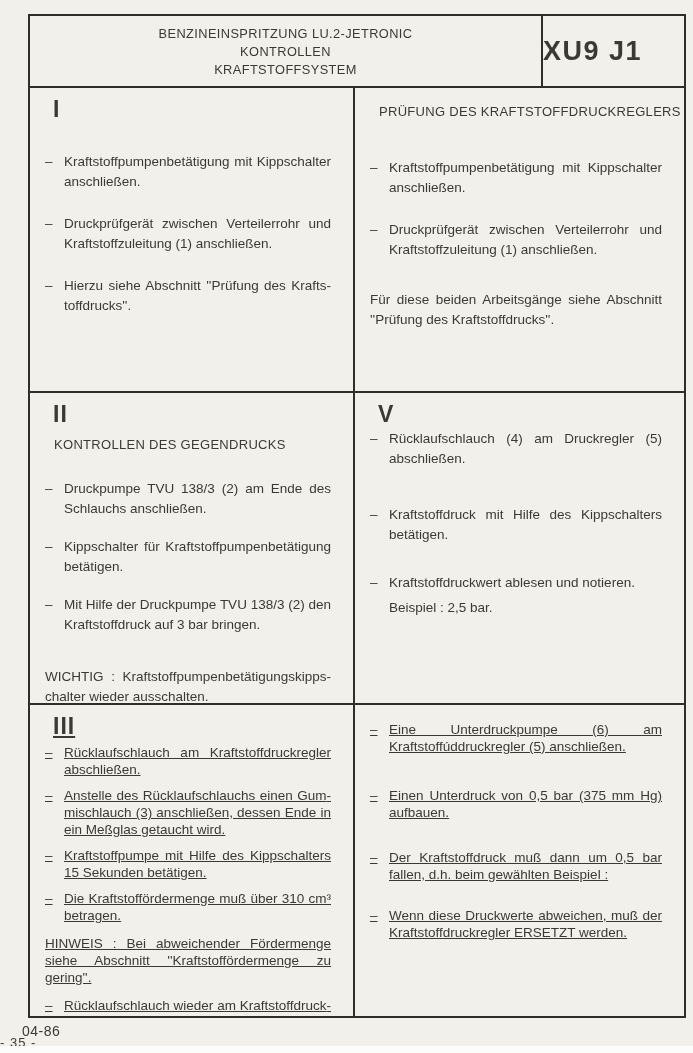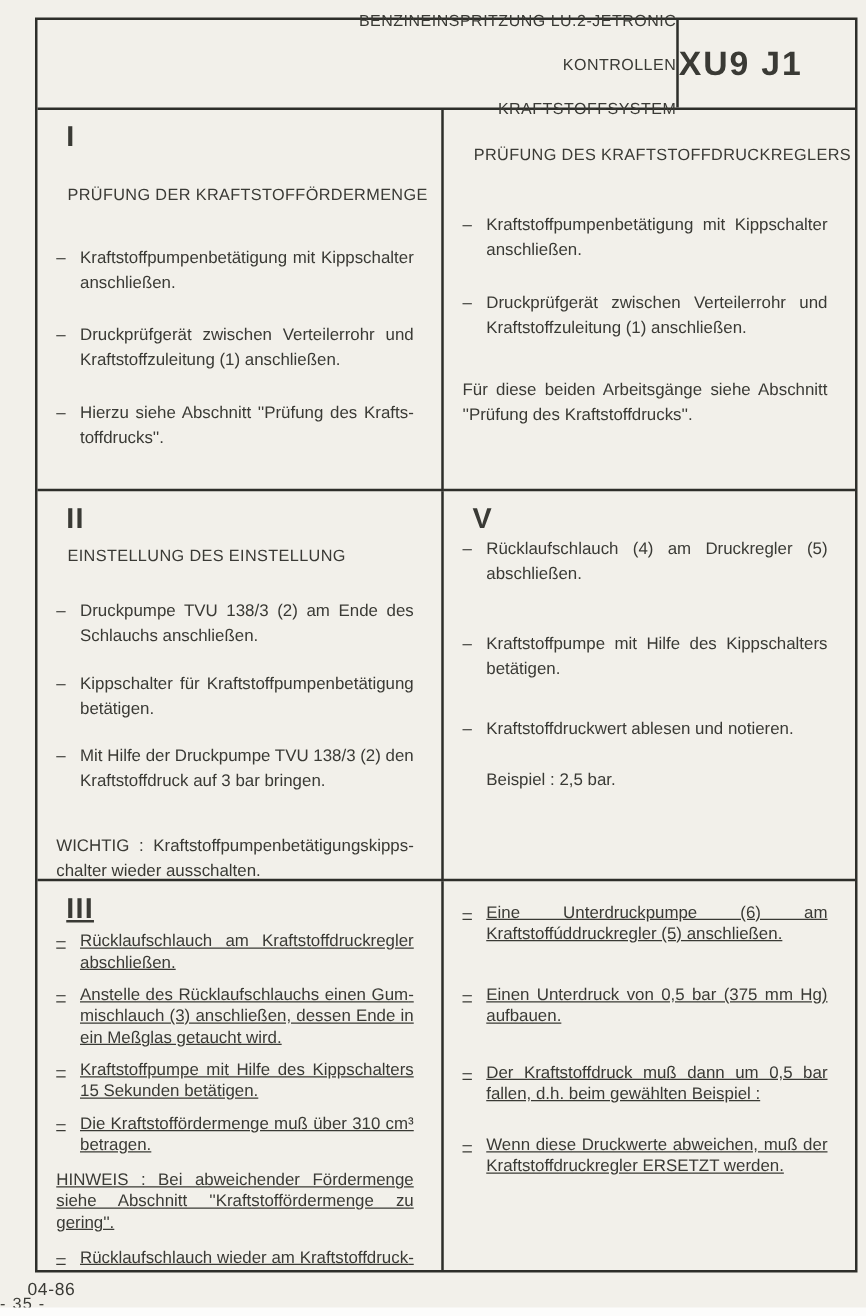--- a/index.html
+++ b/index.html
@@ -15,21 +15,21 @@
   .frame{
     position:absolute;left:28px;top:14px;width:658px;height:1004px;
     border:2px solid #2e2e2a;
     display:grid;
     grid-template-columns:325px 1fr;
     grid-template-rows:72px 305px 312px 1fr;
     box-sizing:border-box;
   }
   
   .hdr{grid-column:1/3;border-bottom:2px solid #2e2e2a;display:flex;}
-  .hdr-title{flex:1;display:flex;flex-direction:column;justify-content:center;align-items:flex-end;gap:18px;}
+  .hdr-title{flex:1;display:flex;flex-direction:column;justify-content:center;align-items:center;gap:1px;}
   .hdr-title div{font-size:12.8px;letter-spacing:0.4px;line-height:17px;}
   .hdr-model{width:141px;border-left:2px solid #2e2e2a;display:flex;align-items:center;justify-content:flex-start;}
   .hdr-model div{font-size:27px;font-weight:bold;letter-spacing:1.5px;}
   
   .cell{padding:6px 22px 0 15px;overflow:hidden;font-size:13.5px;line-height:20px;box-sizing:border-box;}
   .cell.leftcol{border-right:2px solid #2e2e2a;}
   .cell.rowline{border-bottom:2px solid #2e2e2a;}
   .cell.tight{line-height:17px;text-decoration:underline;}
   .numeral{font-size:23px;font-weight:bold;letter-spacing:1px;margin:2px 0 0 8px;line-height:26px;}
   .sec-heading{font-size:13px;letter-spacing:0.3px;margin-left:9px;white-space:nowrap;}
@@ -56,51 +56,50 @@
         <div>KONTROLLEN</div>
         <div>KRAFTSTOFFSYSTEM</div>
       </div>
       <div class="hdr-model">
         <div>XU9 J1</div>
       </div>
     </div>
 
     <div class="cell leftcol rowline">
       <div class="numeral">I</div>
-      <div class="sec-heading" style="margin-top:24px;">PRÜFUNG DER KRAFTSTOFFÖRDERMENGE</div>
       <div class="bullet" style="margin-top:30px;">
         <span class="dash">–</span>
         <span class="btxt">Kraftstoffpumpenbetätigung mit Kippschal­ter anschließen.</span>
       </div>
       <div class="bullet" style="margin-top:22px;">
         <span class="dash">–</span>
         <span class="btxt">Druckprüfgerät zwischen Verteilerrohr und Kraftstoffzuleitung (1) anschließen.</span>
       </div>
       <div class="bullet" style="margin-top:22px;">
         <span class="dash">–</span>
         <span class="btxt">Hierzu siehe Abschnitt ''Prüfung des Krafts­toffdrucks''.</span>
       </div>
     </div>
 
     <div class="cell rowline">
-      <div class="sec-heading" style="margin-top:20px;">PRÜFUNG DES KRAFTSTOFFDRUCKREGLERS</div>
+      <div class="sec-heading" style="margin-top:8px;">PRÜFUNG DES KRAFTSTOFFDRUCKREGLERS</div>
       <div class="bullet" style="margin-top:36px;">
         <span class="dash">–</span>
         <span class="btxt">Kraftstoffpumpenbetätigung mit Kippschal­ter anschließen.</span>
       </div>
       <div class="bullet" style="margin-top:22px;">
         <span class="dash">–</span>
         <span class="btxt">Druckprüfgerät zwischen Verteilerrohr und Kraftstoffzuleitung (1) anschließen.</span>
       </div>
       <div class="note" style="margin-top:30px;">Für diese beiden Arbeitsgänge siehe Abschnitt ''Prüfung des Kraftstoffdrucks''.</div>
     </div>
 
     <div class="cell leftcol rowline">
       <div class="numeral">II</div>
-      <div class="sec-heading" style="margin-top:8px;">EINSTELLUNG DES EINSTELLUNG</div>
+      <div class="sec-heading" style="margin-top:8px;">KONTROLLEN DES GEGENDRUCKS</div>
       <div class="bullet" style="margin-top:24px;">
         <span class="dash">–</span>
         <span class="btxt">Druckpumpe TVU 138/3 (2) am Ende des Schlauchs anschließen.</span>
       </div>
       <div class="bullet" style="margin-top:18px;">
         <span class="dash">–</span>
         <span class="btxt">Kippschalter für Kraftstoffpumpenbetätigung betätigen.</span>
       </div>
       <div class="bullet" style="margin-top:18px;">
         <span class="dash">–</span>
@@ -110,27 +109,27 @@
     </div>
 
     <div class="cell rowline">
       <div class="numeral">V</div>
       <div class="bullet" style="margin-top:2px;">
         <span class="dash">–</span>
         <span class="btxt">Rücklaufschlauch (4) am Druckregler (5) abschließen.</span>
       </div>
       <div class="bullet" style="margin-top:36px;">
         <span class="dash">–</span>
-        <span class="btxt">Kraftstoffpumpe mit Hilfe des Kippschalters betätigen.</span>
+        <span class="btxt">Kraftstoffdruck mit Hilfe des Kippschalters betätigen.</span>
       </div>
       <div class="bullet" style="margin-top:28px;">
         <span class="dash">–</span>
         <span class="btxt">Kraftstoffdruckwert ablesen und notieren.</span>
       </div>
-      <div class="example-line" style="margin-top:21px;">Beispiel : 2,5 bar.</div>
+      <div class="example-line" style="margin-top:5px;">Beispiel : 2,5 bar.</div>
     </div>
 
     <div class="cell leftcol tight">
       <div class="numeral">III</div>
       <div class="bullet" style="margin-top:5px;">
         <span class="dash">–</span>
         <span class="btxt">Rücklaufschlauch am Kraftstoffdruckregler abschließen.</span>
       </div>
       <div class="bullet" style="margin-top:9px;">
         <span class="dash">–</span>

